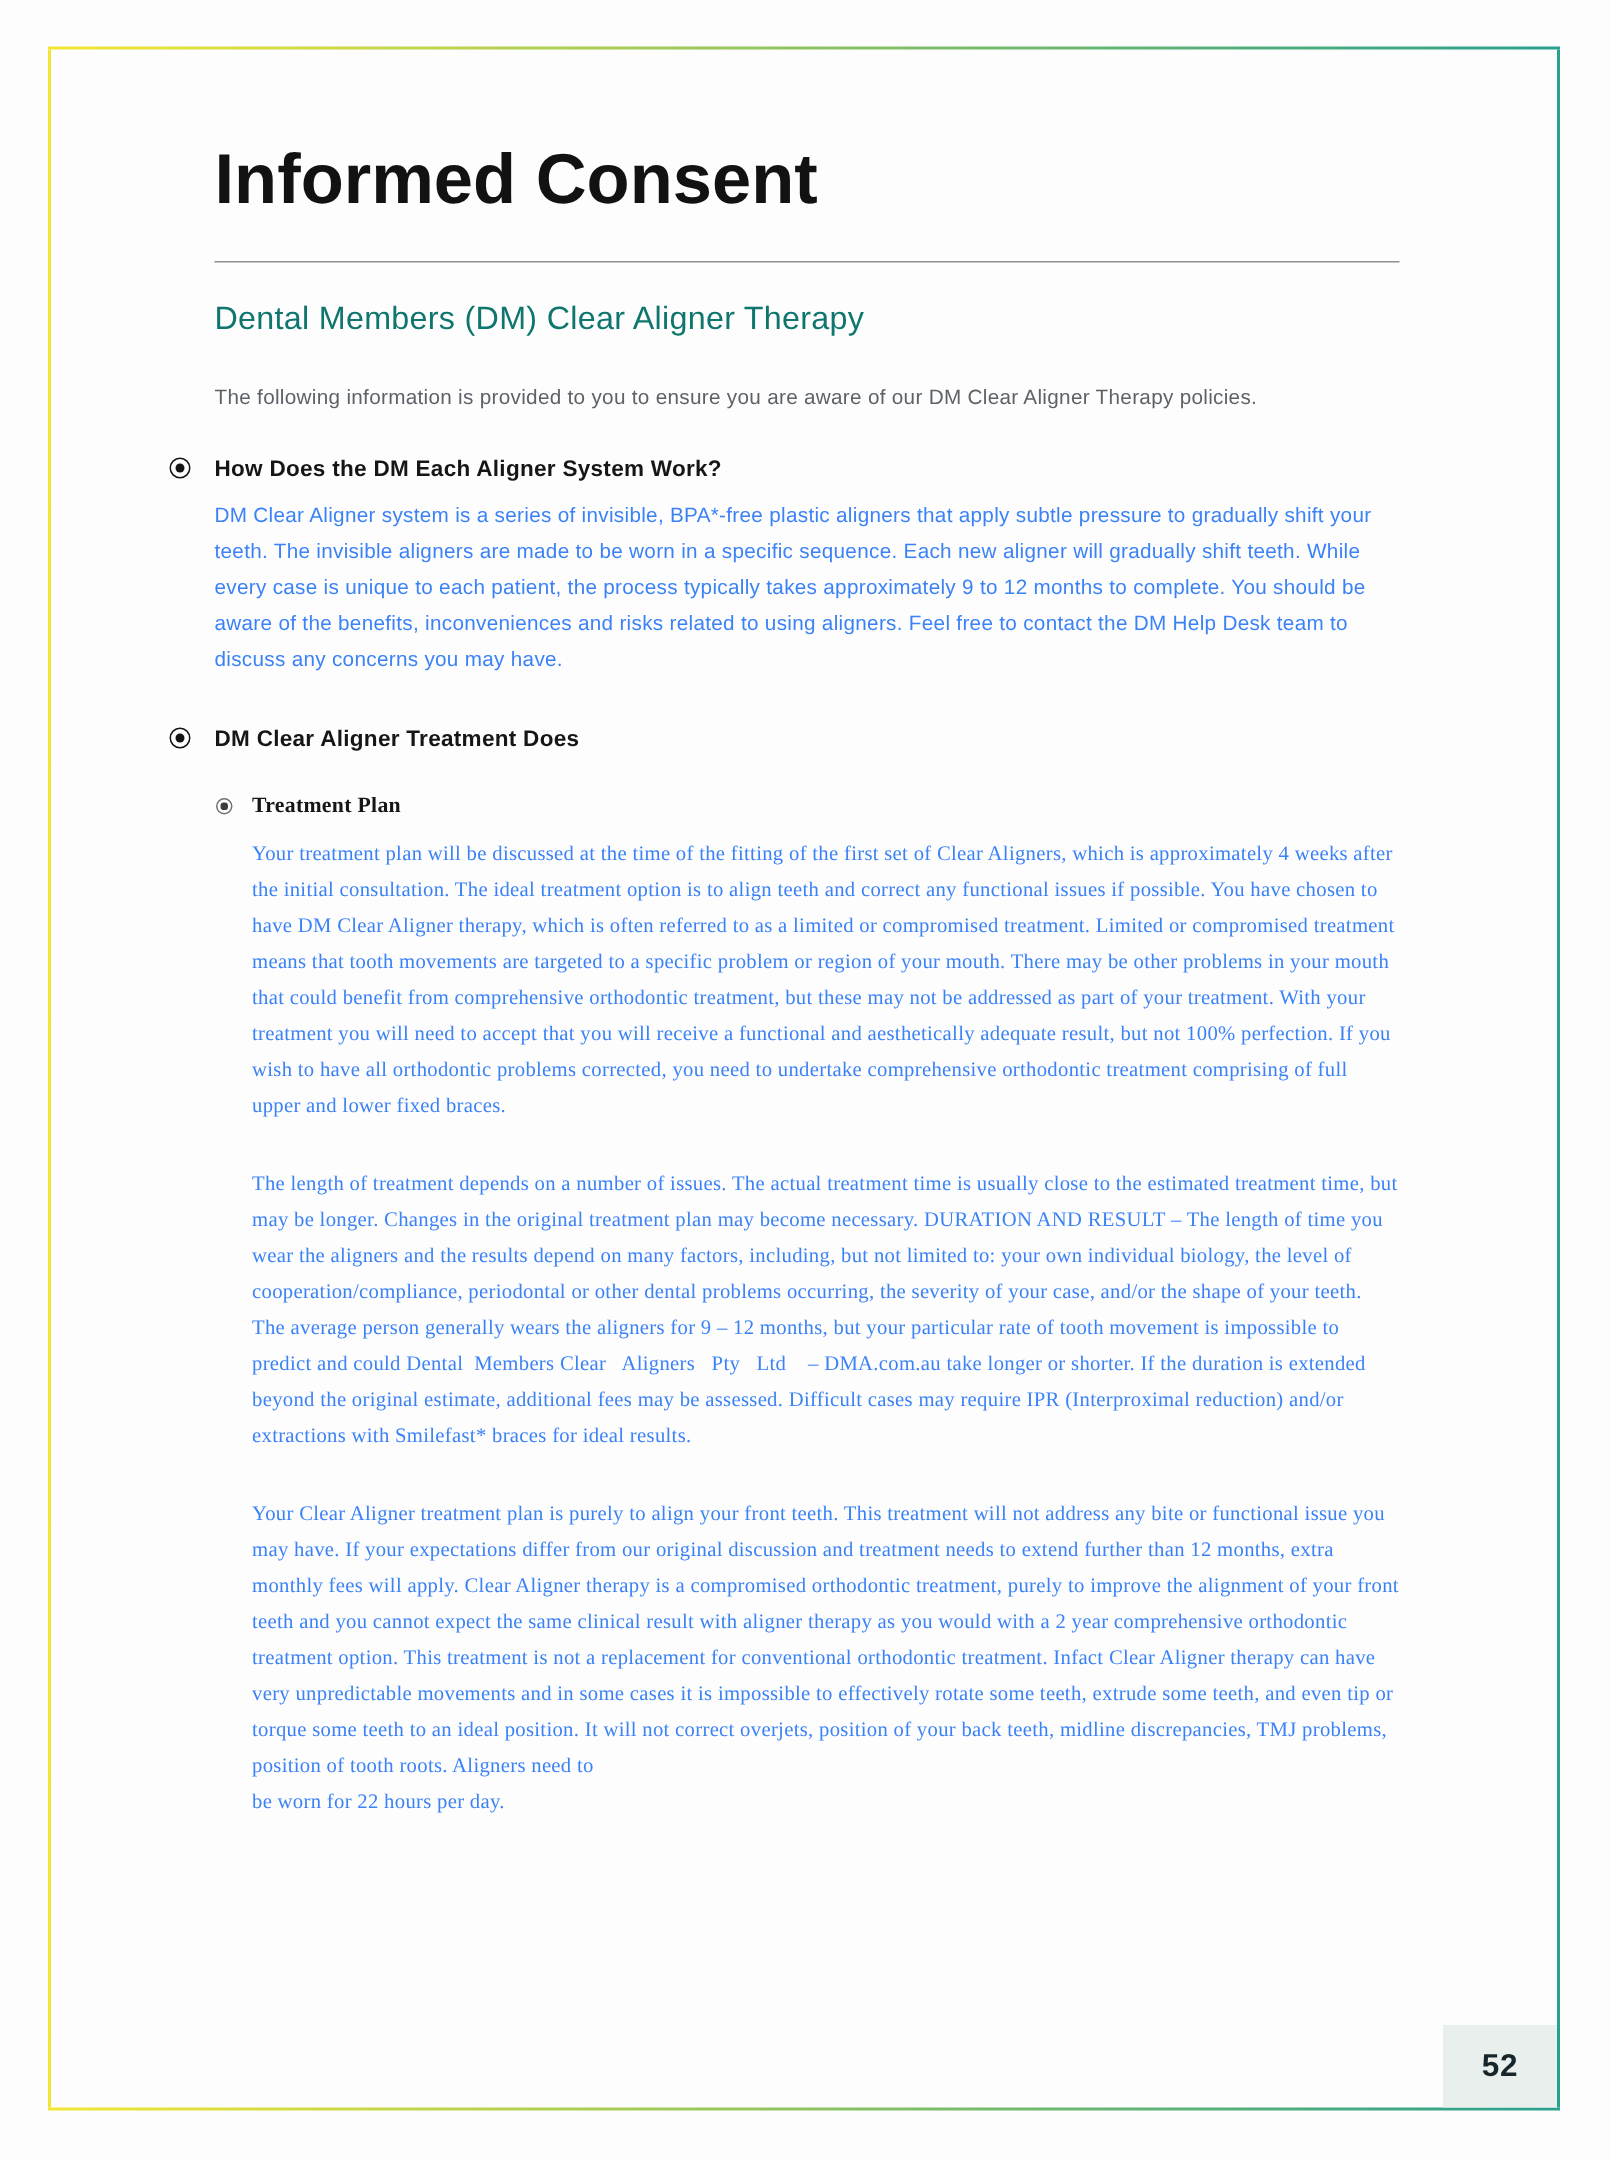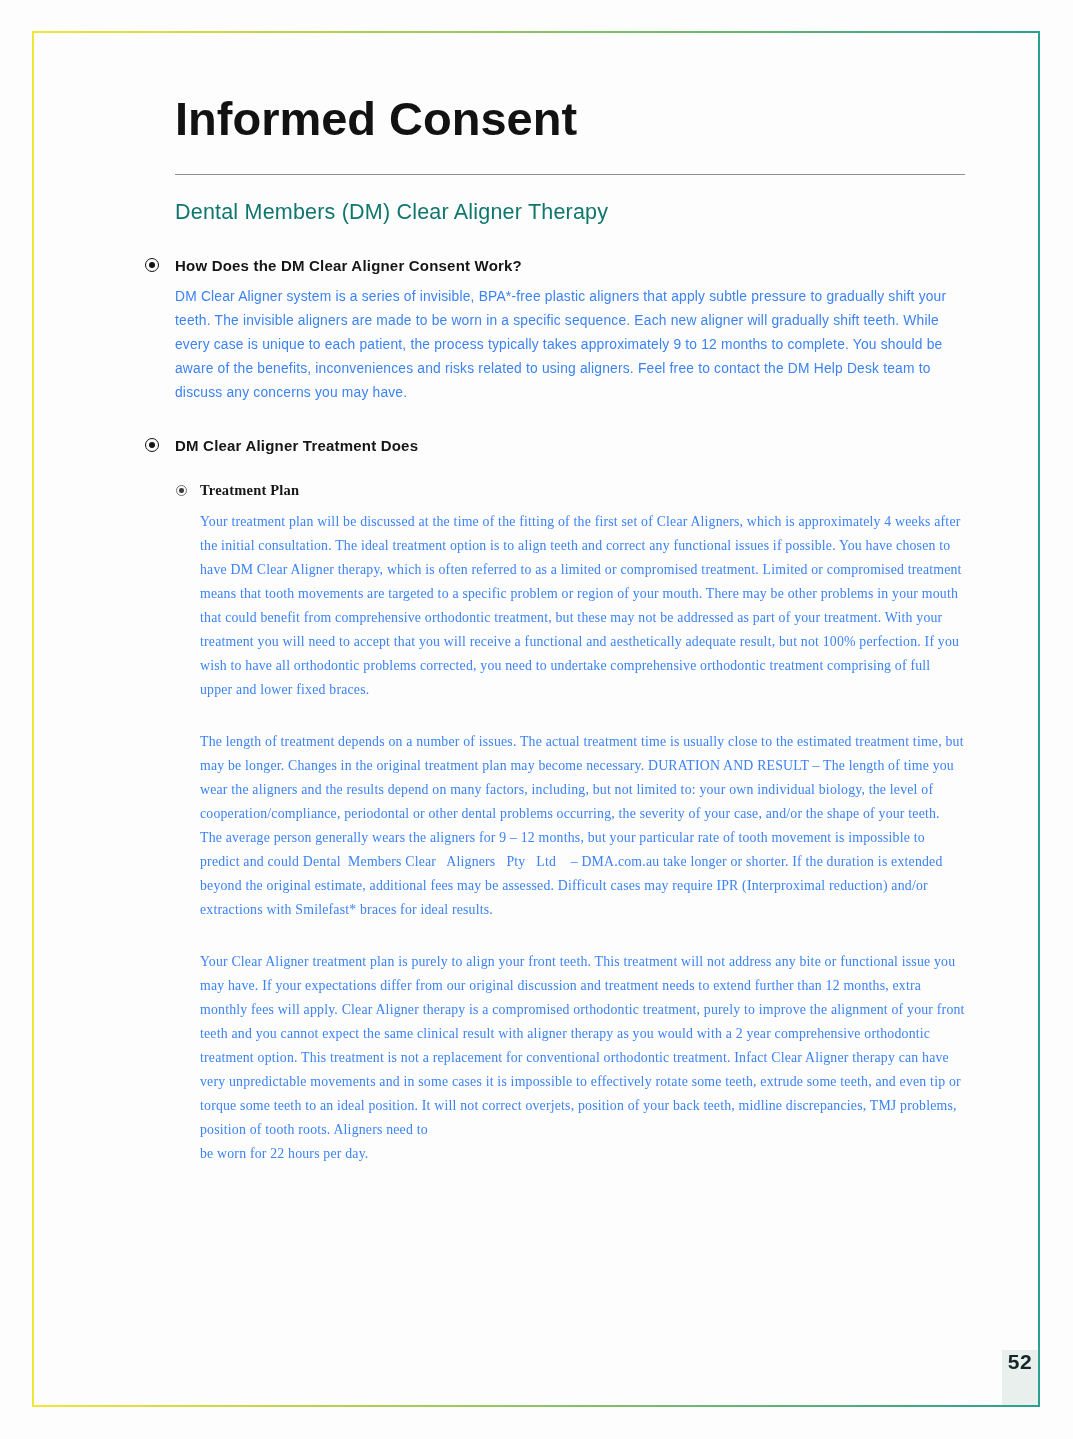--- a/index.html
+++ b/index.html
@@ -14,21 +14,20 @@
     position:absolute;
     left:32px;top:31px;right:33px;bottom:32px;
     border:2px solid;
     border-image:linear-gradient(90deg,#f2e634,#2aa08f) 1;
     pointer-events:none;
   }
   .content{
     position:absolute;
     left:143px;top:92px;width:790px;
     color:#5d6268;
-    margin-left:32px;
   }
   h1.title{
     font-size:47px;
     font-weight:700;
     color:#121212;
     margin:0;
     letter-spacing:0px;
     line-height:1.15;
   }
   hr.divider{
@@ -96,49 +95,50 @@
     color:#3b82f6;
   }
   .subsec{
     margin-left:25px;
     margin-top:28px;
     font-family:Liberation Serif, serif;
   }
   .badge{
     position:absolute;
     right:35px;bottom:34px;
-    width:36px;height:55px;
+    width:76px;height:55px;
     background:#e8efec;
-    display:flex;align-items:flex-start;justify-content:center;
+    display:flex;align-items:center;justify-content:center;
     font-size:21px;font-weight:700;color:#16262b;
     letter-spacing:0.5px;
   }
 </style>
 </head>
 <body>
 
 <div class="page">
 
   <div class="frame"></div>
 
   <main class="content">
 
     <h1 class="title">Informed Consent</h1>
 
     <hr class="divider">
 
     <h2 class="subtitle">Dental Members (DM) Clear Aligner Therapy</h2>
 
+    <p class="intro">The following information is provided to you to ensure you are aware of our DM Clear Aligner Therapy policies.</p>
 
     <section class="sec">
       <div class="sec-head">
         <span class="bullet main">
             <span class="dot"></span>
           </span>
-        <h3 class="sec-title">How Does the DM Clear Aligner Consent Work?</h3>
+        <h3 class="sec-title">How Does the DM Each Aligner System Work?</h3>
       </div>
       <p class="body">DM Clear Aligner system is a series of invisible, BPA*-free plastic aligners that apply subtle pressure to gradually shift your teeth. The invisible aligners are made to be worn in a specific sequence. Each new aligner will gradually shift teeth. While every case is unique to each patient, the process typically takes approximately 9 to 12 months to complete. You should be aware of the benefits, inconveniences and risks related to using aligners. Feel free to contact the DM Help Desk team to discuss any concerns you may have.</p>
     </section>
 
     <section class="sec">
       <div class="sec-head">
         <span class="bullet main">
             <span class="dot"></span>
           </span>
         <h3 class="sec-title">DM Clear Aligner Treatment Does</h3>

